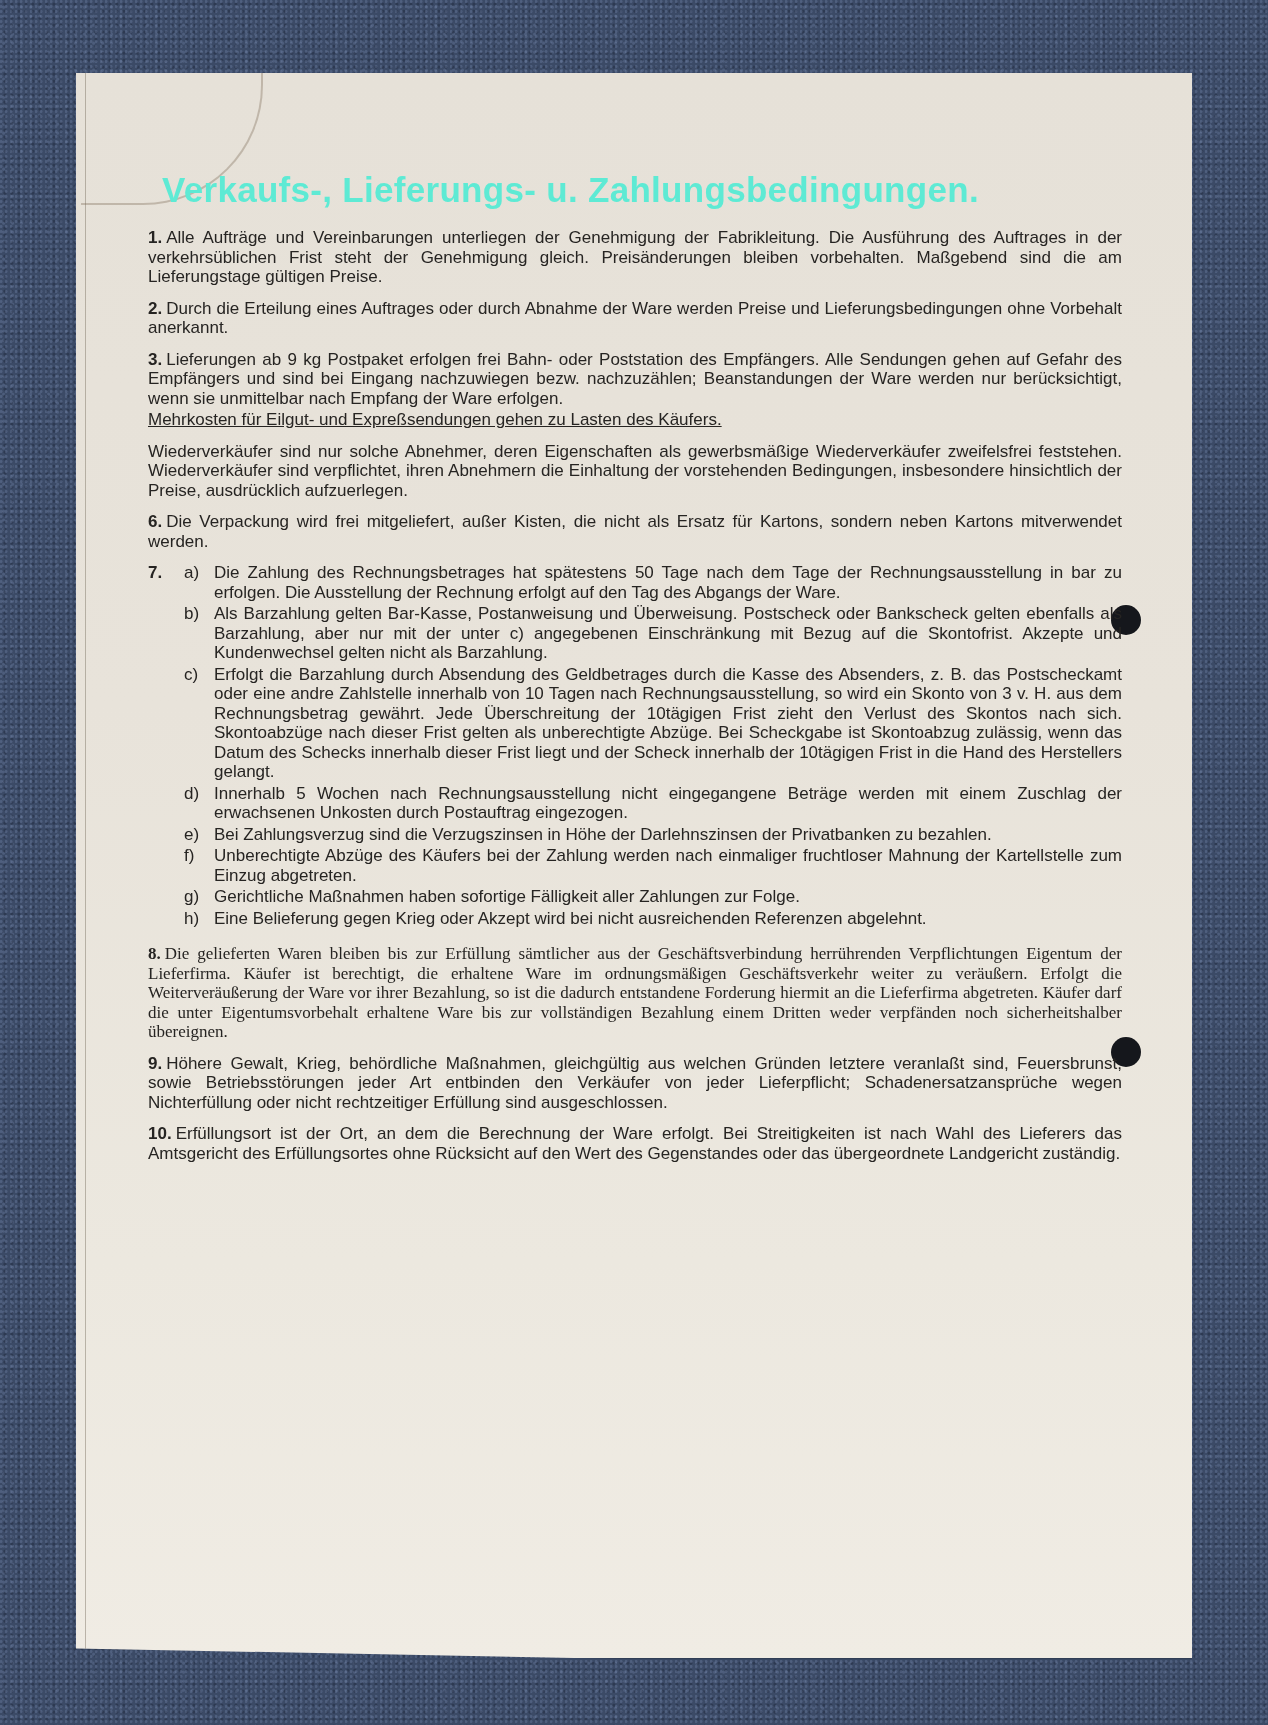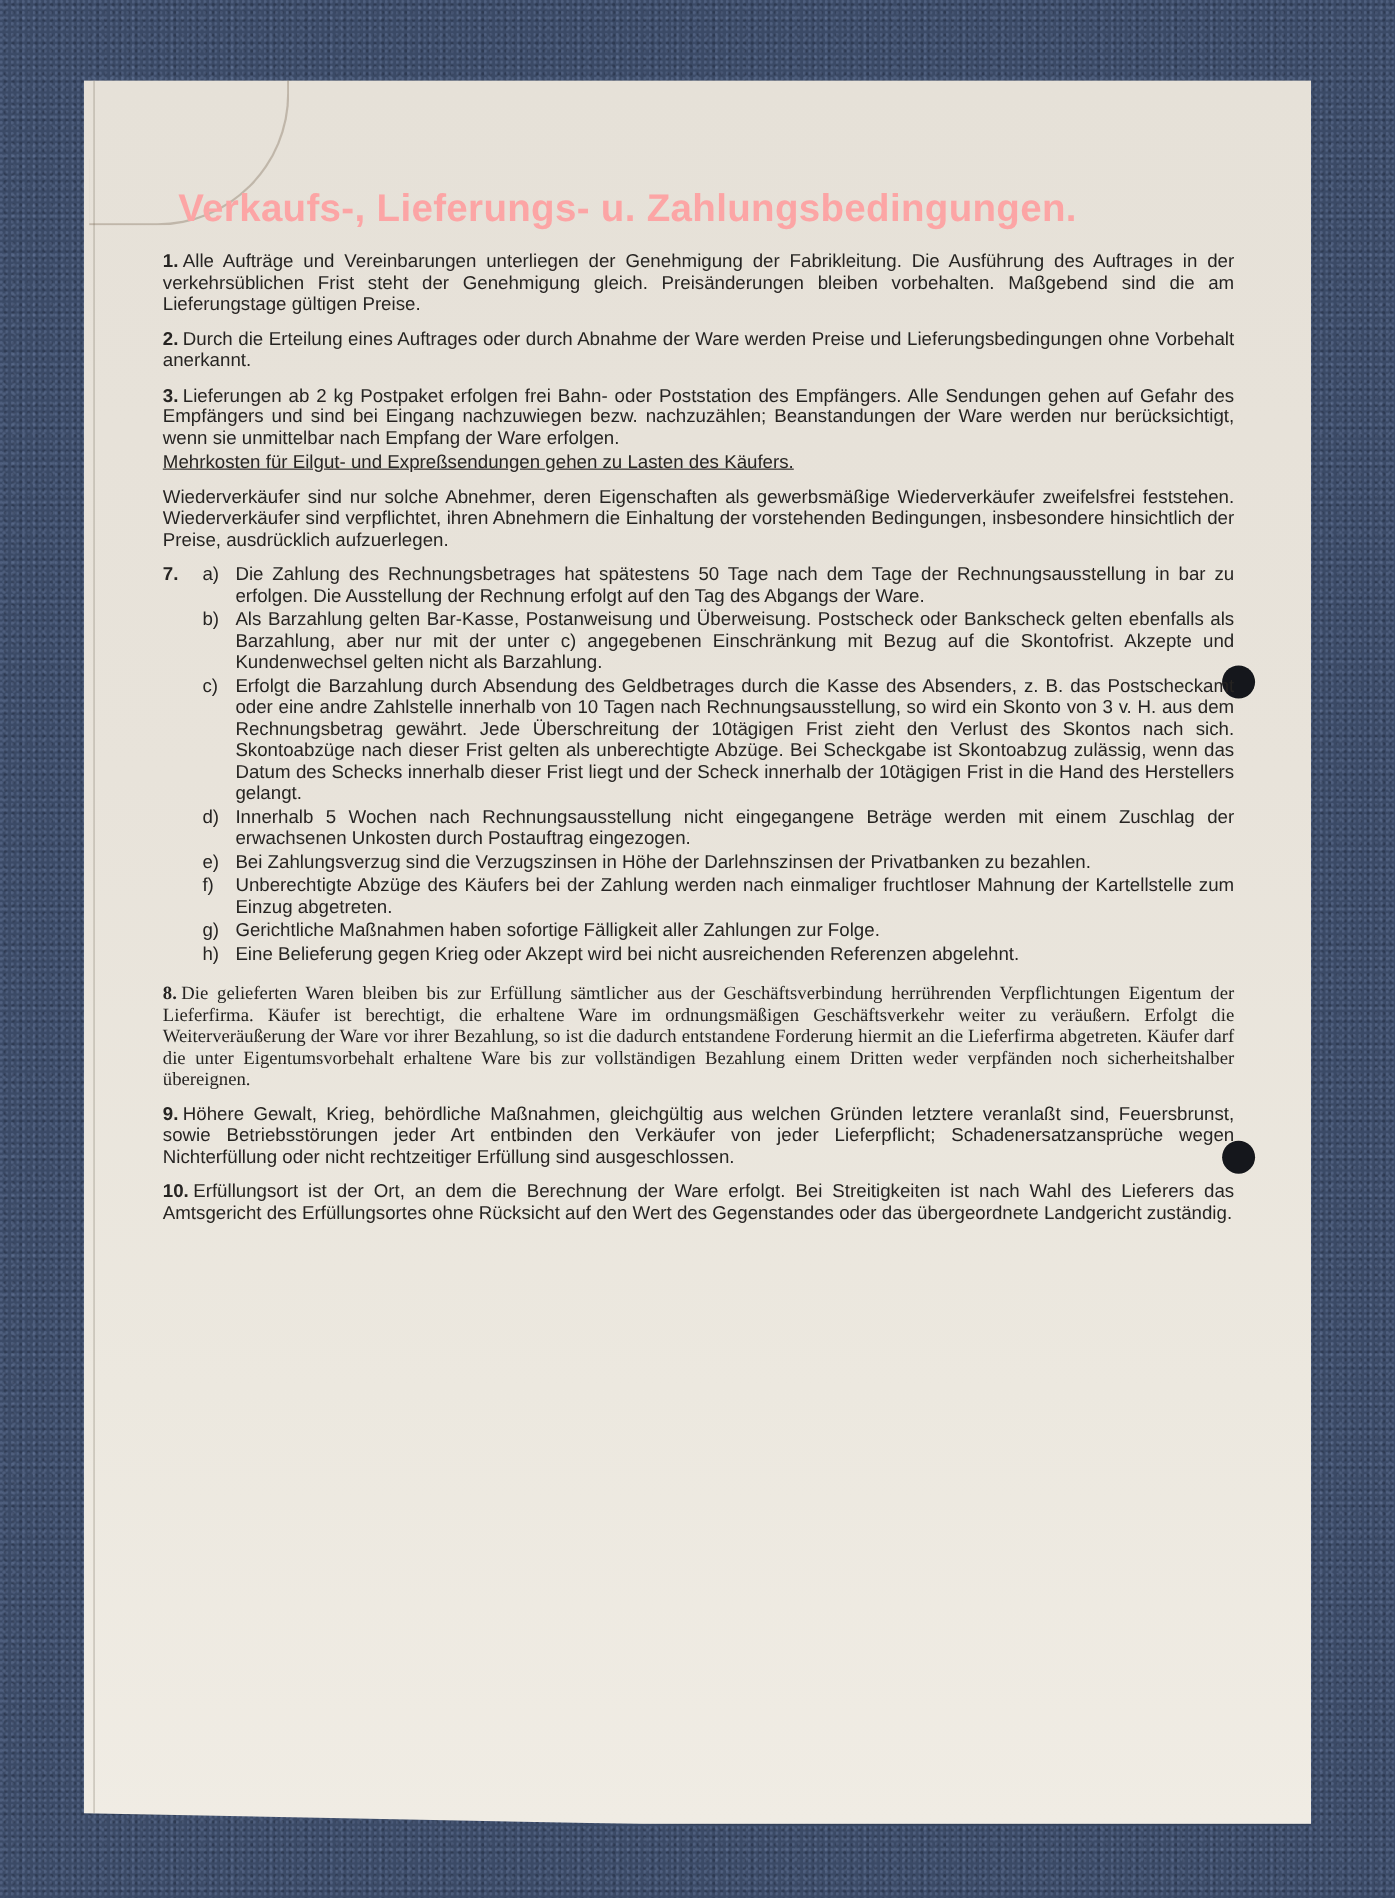--- a/index.html
+++ b/index.html
@@ -31,21 +31,21 @@
   .hole {
     position: absolute; width: 30px; height: 30px; border-radius: 50%;
     background: #15171c; box-shadow: 0 0 1px 1px rgba(240,235,225,0.6);
   }
   .content {
     position: absolute; left: 148px; top: 170px; width: 974px;
     color: #262422;
   }
   .title {
     font-size: 35px; font-weight: bold; letter-spacing: 0.3px;
-    margin: 0 0 18px 14px; white-space: nowrap; color: #fca5a5;
+    margin: 0 0 18px 14px; white-space: nowrap; color: #5eead4;
   }
   .clause {
     font-size: 17px; line-height: 19.5px; text-align: justify;
     margin: 0 0 12px 0;
   }
   .clause .num { font-weight: bold; font-size: 17px; margin-right: 4px; }
   .clause p { margin: 0; }
   .clause p + p { margin-top: 2px; text-decoration: underline; }
   .sub {
     display: flex; font-size: 17px; line-height: 19.5px; text-align: justify;
@@ -72,29 +72,32 @@
 
   <div class="clause">
     <p><span class="num">1.</span><span>Alle Aufträge und Vereinbarungen unterliegen der Genehmigung der Fabrikleitung. Die Ausführung des Auftrages in der verkehrsüblichen Frist steht der Genehmigung gleich. Preisänderungen bleiben vorbehalten. Maßgebend sind die am Lieferungstage gültigen Preise.</span></p>
   </div>
 
   <div class="clause">
     <p><span class="num">2.</span><span>Durch die Erteilung eines Auftrages oder durch Abnahme der Ware werden Preise und Lieferungsbedingungen ohne Vorbehalt anerkannt.</span></p>
   </div>
 
   <div class="clause">
-    <p><span class="num">3.</span><span>Lieferungen ab 2 kg Postpaket erfolgen frei Bahn- oder Poststation des Empfängers. Alle Sendungen gehen auf Gefahr des Empfängers und sind bei Eingang nachzuwiegen bezw. nachzuzählen; Beanstandungen der Ware werden nur berücksichtigt, wenn sie unmittelbar nach Empfang der Ware erfolgen.</span></p>
+    <p><span class="num">3.</span><span>Lieferungen ab 9 kg Postpaket erfolgen frei Bahn- oder Poststation des Empfängers. Alle Sendungen gehen auf Gefahr des Empfängers und sind bei Eingang nachzuwiegen bezw. nachzuzählen; Beanstandungen der Ware werden nur berücksichtigt, wenn sie unmittelbar nach Empfang der Ware erfolgen.</span></p>
     <p>Mehrkosten für Eilgut- und Expreßsendungen gehen zu Lasten des Käufers.</p>
   </div>
 
   <div class="clause">
     <p>Wiederverkäufer sind nur solche Abnehmer, deren Eigenschaften als gewerbsmäßige Wiederverkäufer zweifelsfrei feststehen. Wiederverkäufer sind verpflichtet, ihren Abnehmern die Einhaltung der vorstehenden Bedingungen, insbesondere hinsichtlich der Preise, ausdrücklich aufzuerlegen.</p>
   </div>
 
 
+  <div class="clause">
+    <p><span class="num">6.</span><span>Die Verpackung wird frei mitgeliefert, außer Kisten, die nicht als Ersatz für Kartons, sondern neben Kartons mitverwendet werden.</span></p>
+  </div>
 
   <div class="clause c7-head">
     <span class="num">7.</span>
     <div class="c7-body">
       <div class="sub">
           <span class="letter">a)</span>
           <span class="txt">Die Zahlung des Rechnungsbetrages hat spätestens 50 Tage nach dem Tage der Rechnungsausstellung in bar zu erfolgen. Die Ausstellung der Rechnung erfolgt auf den Tag des Abgangs der Ware.</span>
         </div>
       <div class="sub">
           <span class="letter">b)</span>

